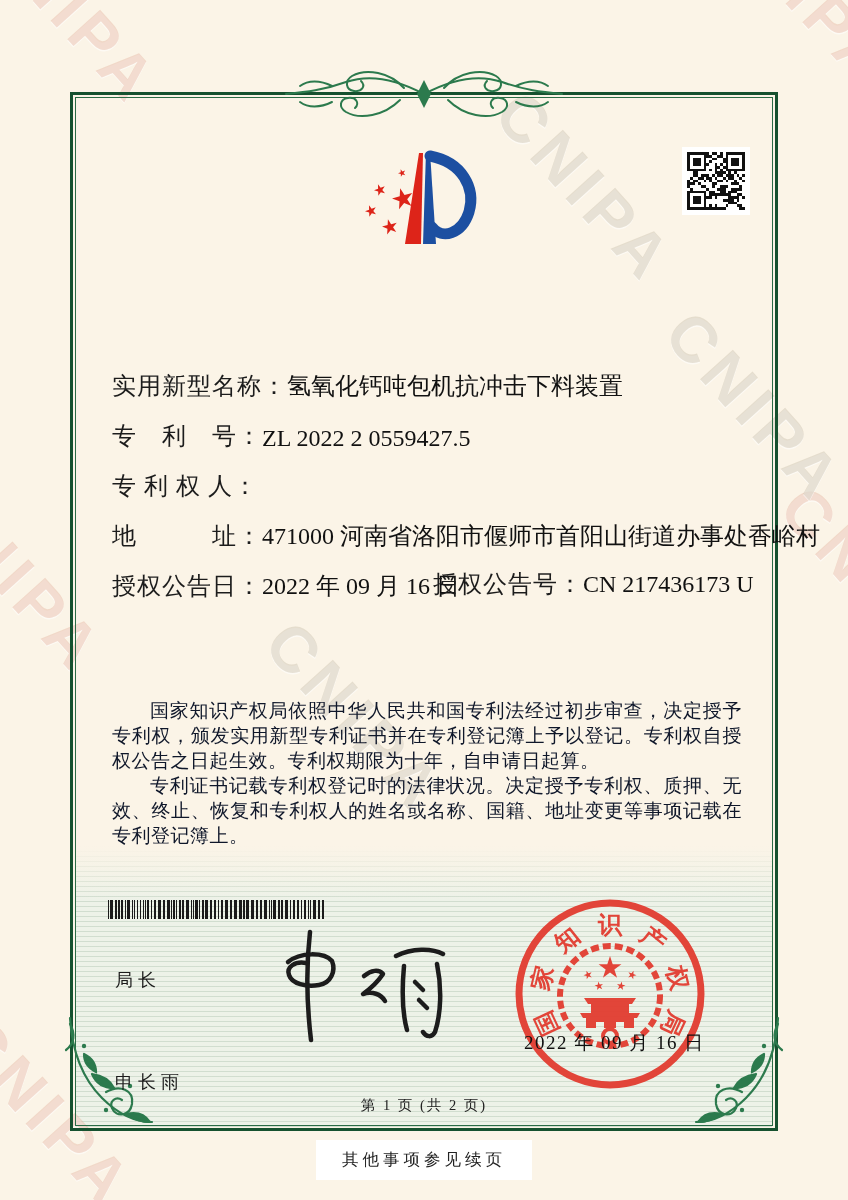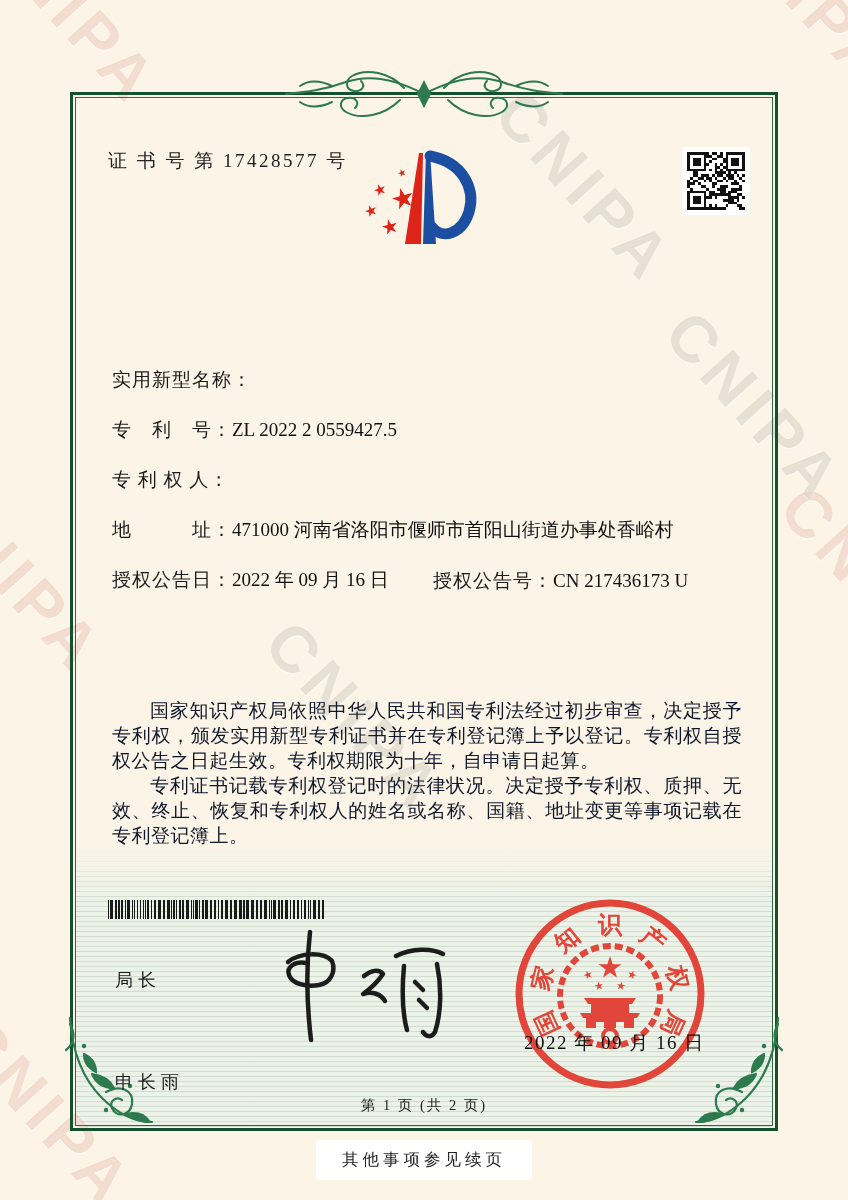--- a/index.html
+++ b/index.html
@@ -53,22 +53,22 @@
     position:absolute; z-index:3; left:682px; top:147px; width:68px; height:68px;
     background:#fff; display:flex; align-items:center; justify-content:center;
   }
   .title{
     position:absolute; z-index:3; left:0; top:250px; width:100%;
     text-align:center; font-size:42px; font-weight:bold;
     letter-spacing:13px; text-indent:13px; color:#0d0d0d;
   }
   
   .fields{position:absolute; z-index:3; left:112px; top:352px; width:640px;}
-  .frow{height:50px; padding-top:6px; box-sizing:border-box; font-size:19px;
-        display:flex; align-items:center; position:relative;}
+  .frow{height:50px; padding-top:6px; box-sizing:border-box; font-size:24px;
+        display:flex; align-items:flex-end; position:relative;}
   .flabel{letter-spacing:1px; color:#1c1c1c; white-space:pre;}
   .fvalue{color:#111; white-space:nowrap;}
   .grantno{position:absolute; left:321px; top:16px; white-space:nowrap;}
   
   .paras{
     position:absolute; z-index:3; left:112px; top:698px; width:630px;
     font-size:19px; line-height:25px; color:#0f172a; letter-spacing:.5px;
     text-align:justify;
   }
   .paras p{margin:0; text-indent:2em;}
@@ -171,21 +171,20 @@
         <path d="M30,58 q16,2 22,14 q-16,0 -22,-14" fill="#2c7a4d"></path>
         <path d="M22,38 q12,6 12,18 q-12,-6 -12,-18" fill="#2c7a4d"></path>
         <path d="M64,98 q12,8 24,8 q-8,-12 -24,-8" fill="#2c7a4d"></path>
       </g>
       <circle cx="44" cy="94" r="2.2" fill="#2c7a4d"></circle>
       <circle cx="68" cy="70" r="2.2" fill="#2c7a4d"></circle>
       <circle cx="22" cy="30" r="2.2" fill="#2c7a4d"></circle>
     </g>
   </svg>
 
-  <div class="cert-no">证 书 号 第 17428577 号</div>
 
   <svg class="logo" width="140" height="115" viewBox="0 0 140 115">
     <polygon points="69,13 73,13 71,104 55,104" fill="#dd2419"></polygon>
     <polygon points="76,12 80,12 86,104 73,104" fill="#1c4fa1"></polygon>
     <path d="M80,16 C112,22 126,48 119,72 C112,94 92,100 82,87" stroke="#1c4fa1" stroke-width="11" fill="none" stroke-linecap="round"></path>
     <g id="logo-stars" fill="#dd2419">
         <path d="M50.63,29.24L52.42,31.53L55.15,30.54L53.53,32.95L55.32,35.24L52.52,34.44L50.90,36.85L50.80,33.94L48.00,33.14L50.73,32.15Z" fill="#dd2419"></path>
         <path d="M27.95,44.36L30.63,47.80L34.73,46.31L32.29,49.92L34.97,53.36L30.78,52.15L28.35,55.77L28.19,51.41L24.00,50.21L28.10,48.72Z" fill="#dd2419"></path>
         <path d="M50.15,48.37L54.51,55.08L62.23,53.01L57.20,59.22L61.55,65.92L54.09,63.06L49.06,69.27L49.48,61.29L42.02,58.42L49.73,56.36Z" fill="#dd2419"></path>
         <path d="M18.95,65.36L21.63,68.80L25.73,67.31L23.29,70.92L25.97,74.36L21.78,73.15L19.35,76.77L19.19,72.41L15.00,71.21L19.10,69.72Z" fill="#dd2419"></path>
@@ -430,20 +429,21 @@
         <rect x="13" y="20" width="1" height="1" fill="#111"></rect>
         <rect x="19" y="20" width="1" height="1" fill="#111"></rect>
         <rect x="20" y="20" width="1" height="1" fill="#111"></rect>
       </svg>
   </div>
 
 
   <div class="fields">
     <div class="frow">
       <span class="flabel">实用新型名称：</span>
+        <span class="fvalue">氢氧化钙吨包机抗冲击下料装置</span>
     </div>
     <div class="frow">
       <span class="flabel">专　利　号：</span>
         <span class="fvalue">ZL 2022 2 0559427.5</span>
     </div>
     <div class="frow">
       <span class="flabel">专 利 权 人：</span>
     </div>
     <div class="frow">
       <span class="flabel">地　　　址：</span>

